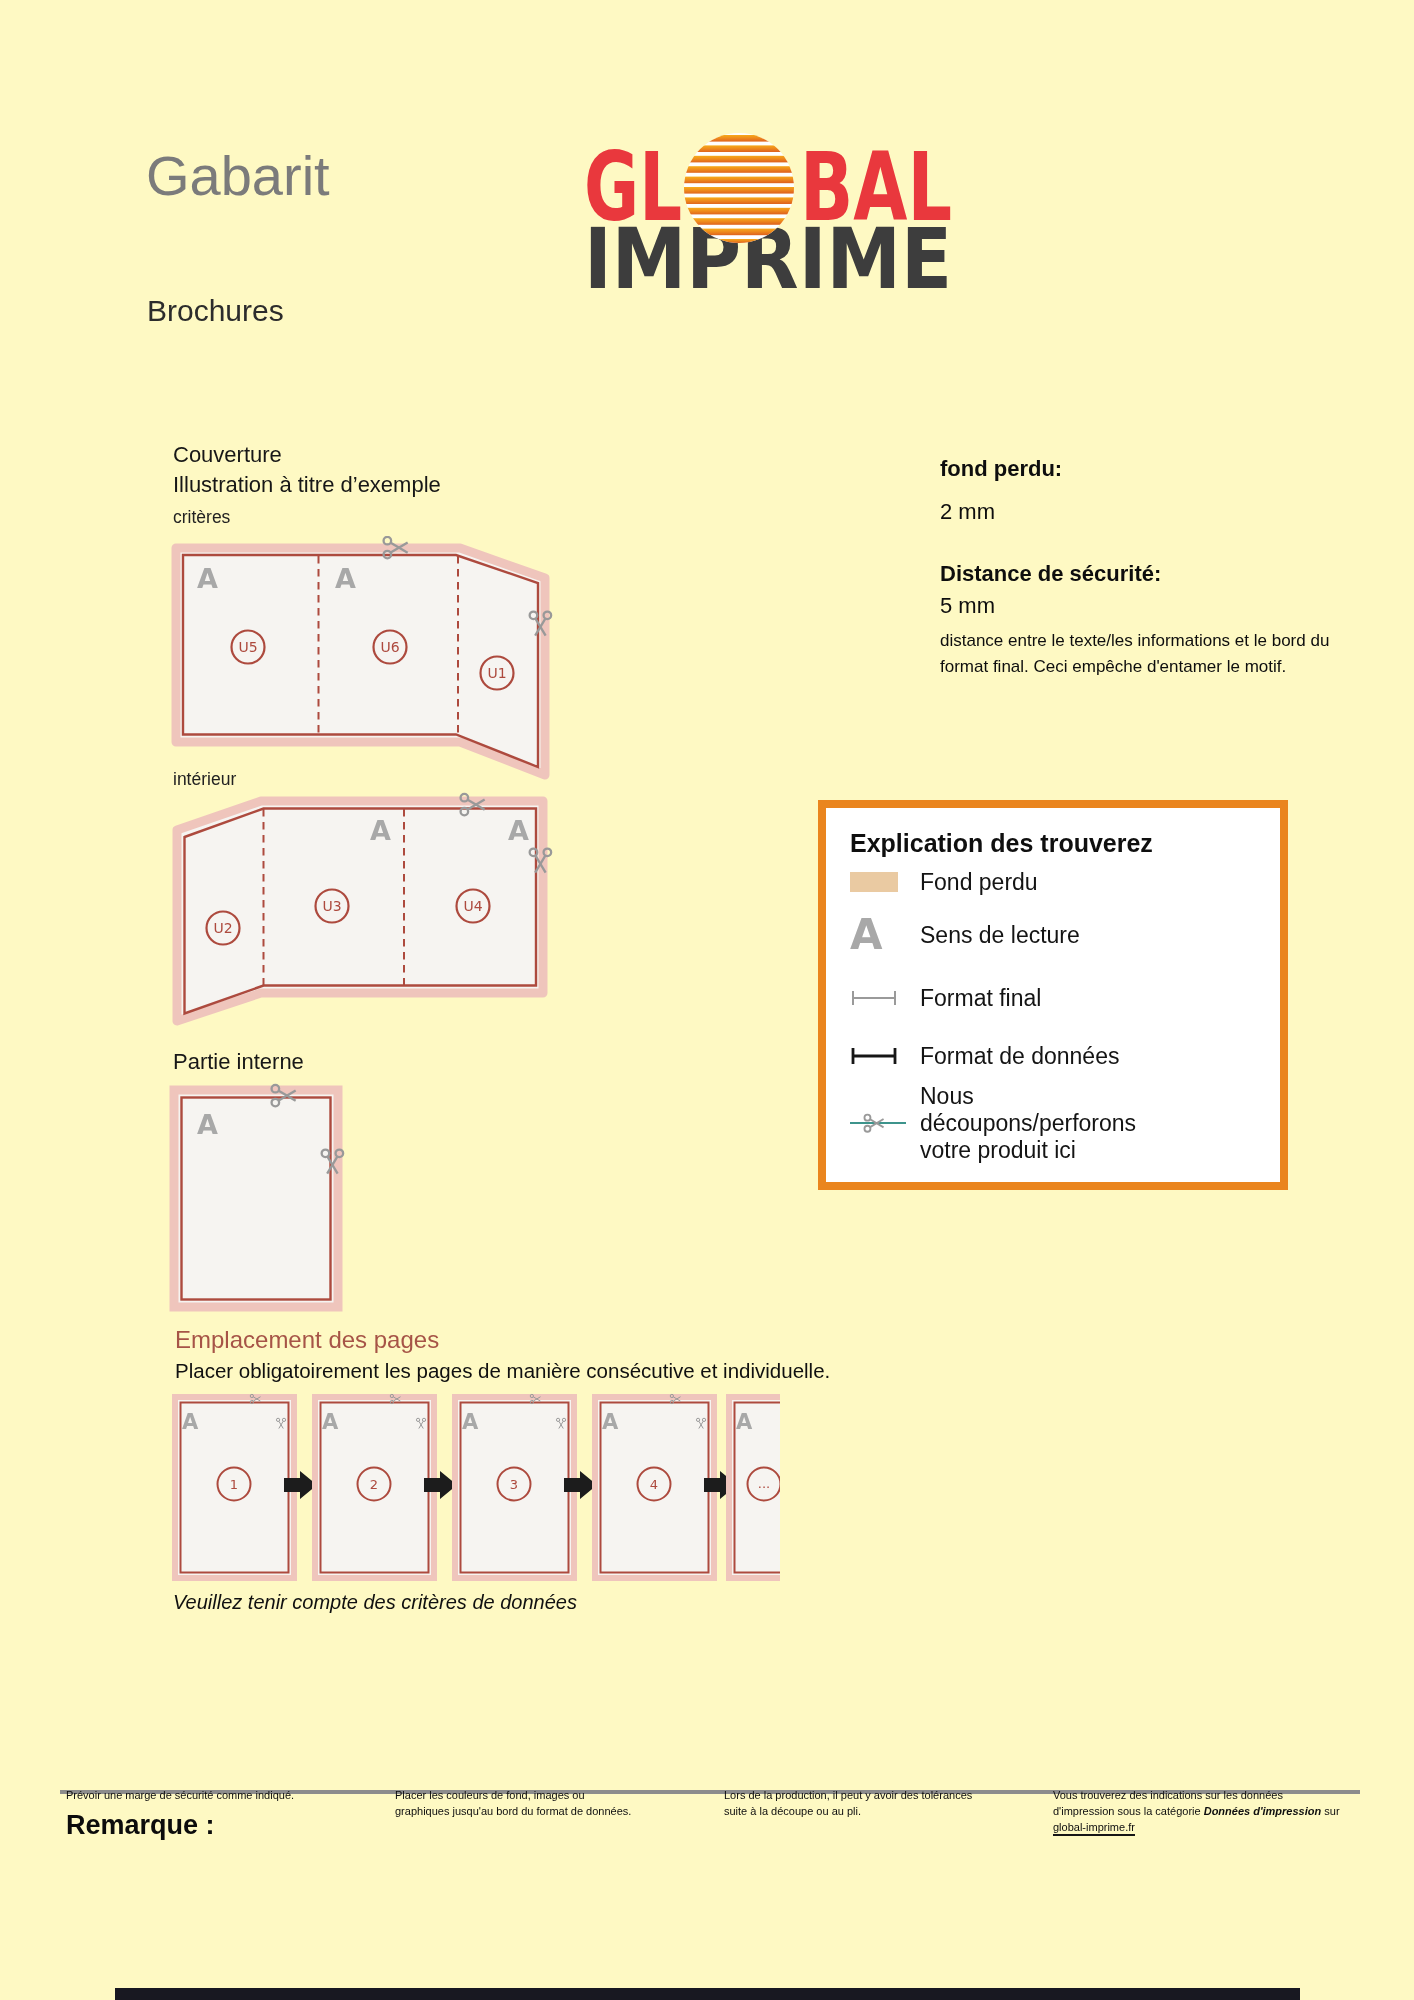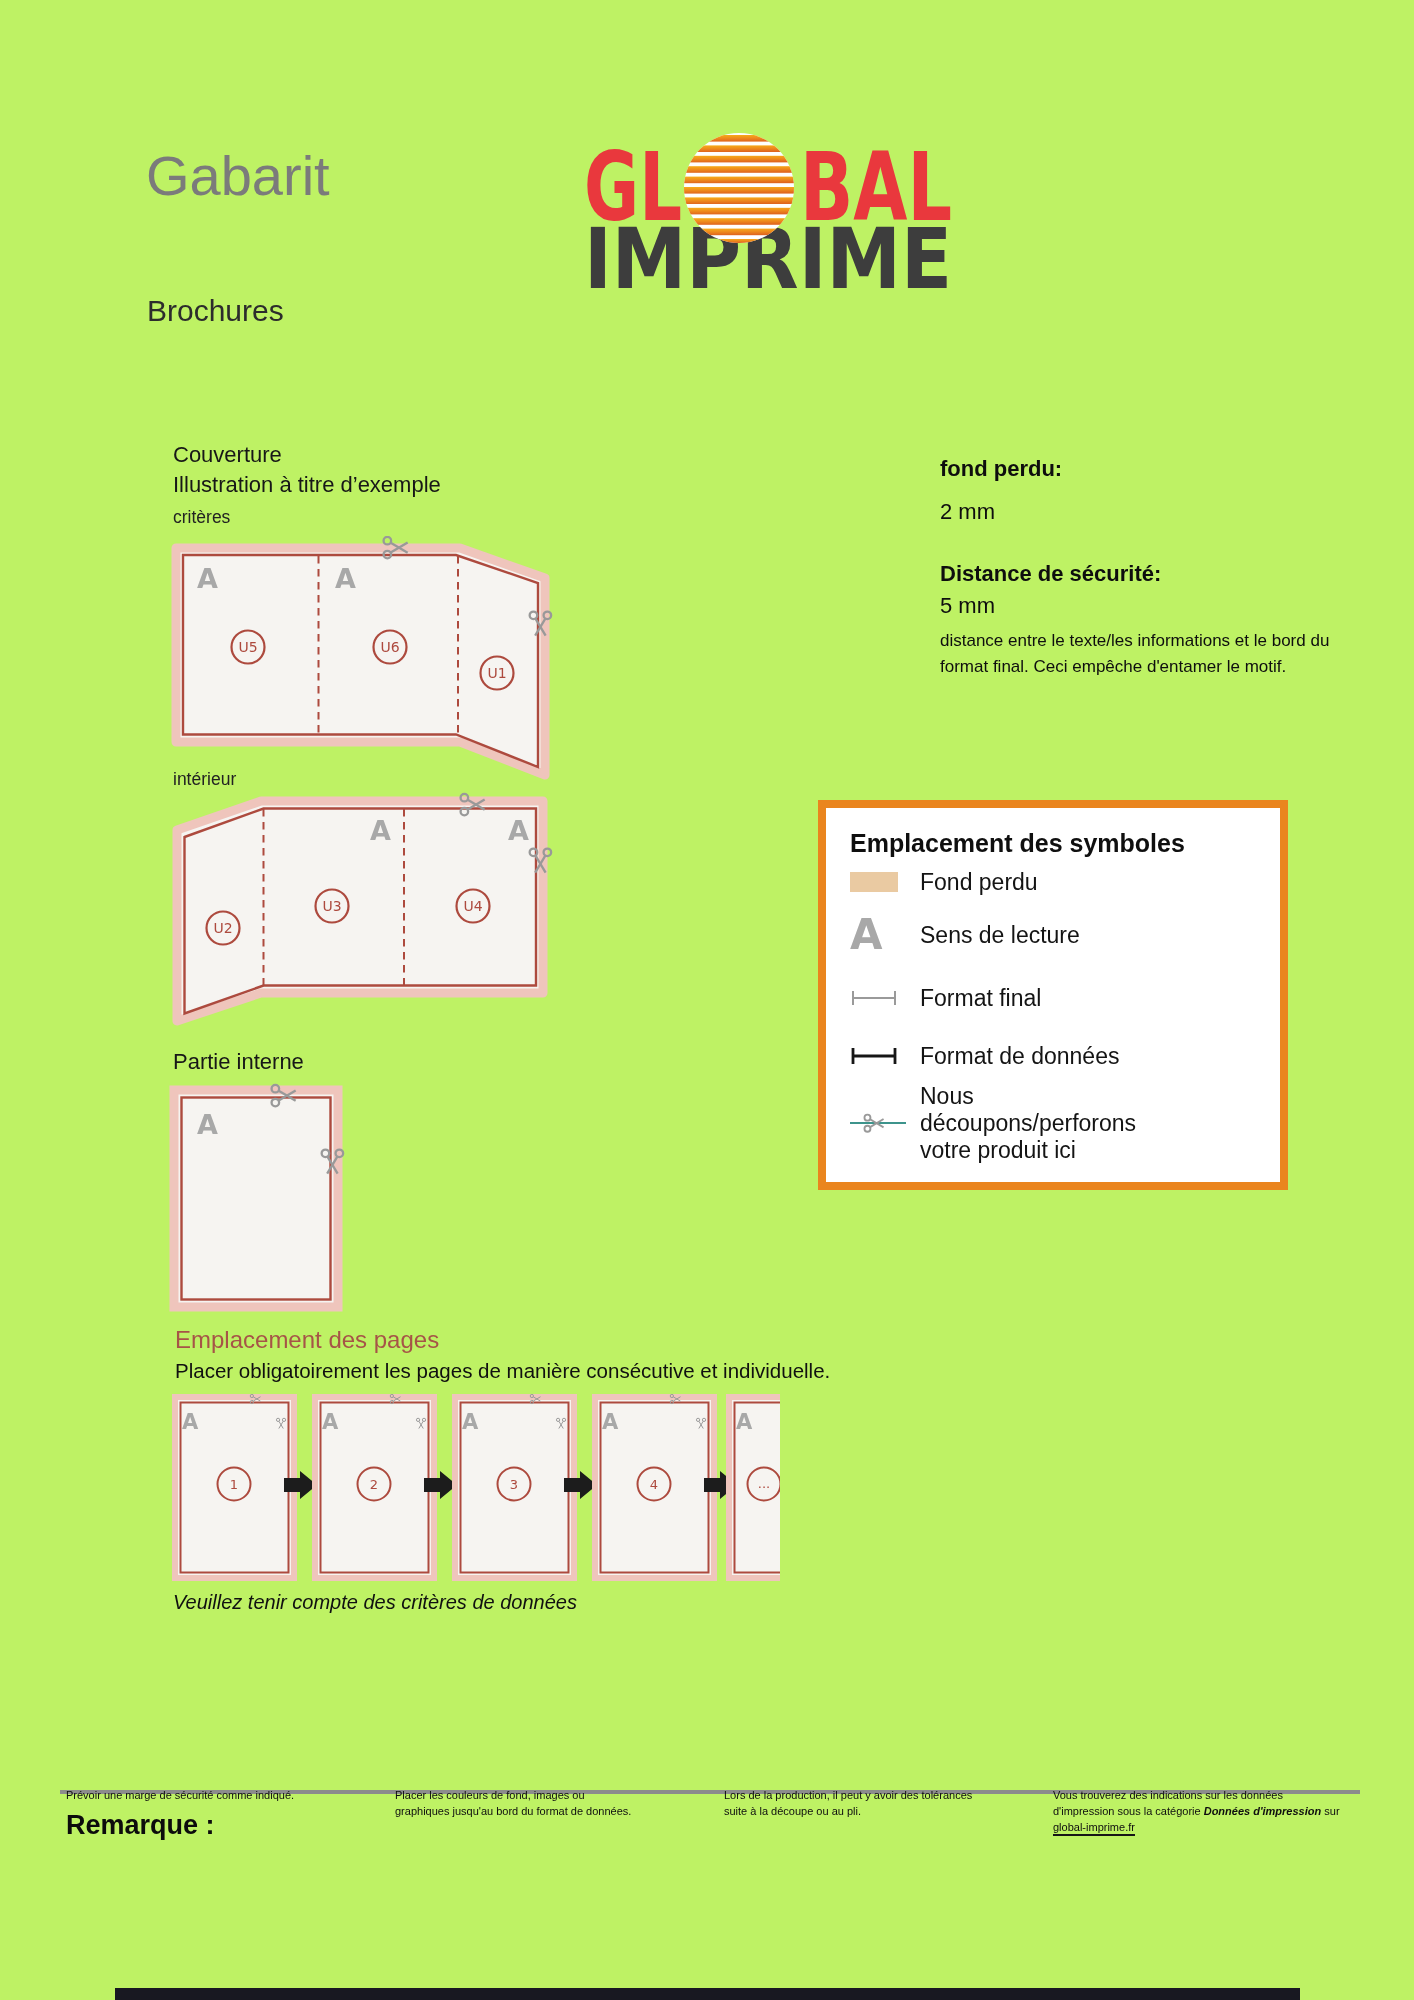--- a/index.html
+++ b/index.html
@@ -1,16 +1,16 @@
 <!DOCTYPE html>
 <html><head>
 <meta charset="utf-8">
 <style>
   html,body{margin:0;padding:0;background:#ffffff;}
-  .canvas{position:relative;width:1414px;height:2000px;background:#bef264;overflow:hidden;
+  .canvas{position:relative;width:1414px;height:2000px;background:#fef9c3;overflow:hidden;
           font-family:"Liberation Sans", sans-serif;color:#1b1b1b;}
   .abs{position:absolute;}
 
   .gabarit{left:146px;top:148px;font-size:56px;color:#7b7b7b;line-height:1;}
   .brochures{left:147px;top:296px;font-size:30px;color:#2c2c2c;line-height:1;}
 
   .sec-head{left:173px;font-size:22px;color:#171717;line-height:1;}
   .sub-label{left:173px;font-size:17.5px;color:#222;line-height:1;}
 
   .empl-head{left:175px;top:1328px;font-size:24px;color:#a65447;line-height:1;}
@@ -213,21 +213,21 @@
 
   <div class="abs note">Veuillez tenir compte des critères de données</div>
 
   <div class="abs spec spec-label" style="top:458px">fond perdu:</div>
   <div class="abs spec spec-value" style="top:501px">2 mm</div>
   <div class="abs spec spec-label" style="top:563px">Distance de sécurité:</div>
   <div class="abs spec spec-value" style="top:595px">5 mm</div>
   <div class="abs spec spec-desc" style="top:628px">distance entre le texte/les informations et le bord du format final. Ceci empêche d'entamer le motif.</div>
 
   <div class="abs legend-box">
-    <div class="lg-title">Emplacement des symboles</div>
+    <div class="lg-title">Explication des trouverez</div>
     <div class="lg-row" style="margin-top:8px;height:30px">
       <span class="lg-ico">
           <span class="swatch"></span>
         </span>
       <span class="lg-label">Fond perdu</span>
     </div>
     <div class="lg-row" style="margin-top:12px;height:52px">
       <span class="lg-ico">
           <span class="lg-A">A</span>
         </span>

